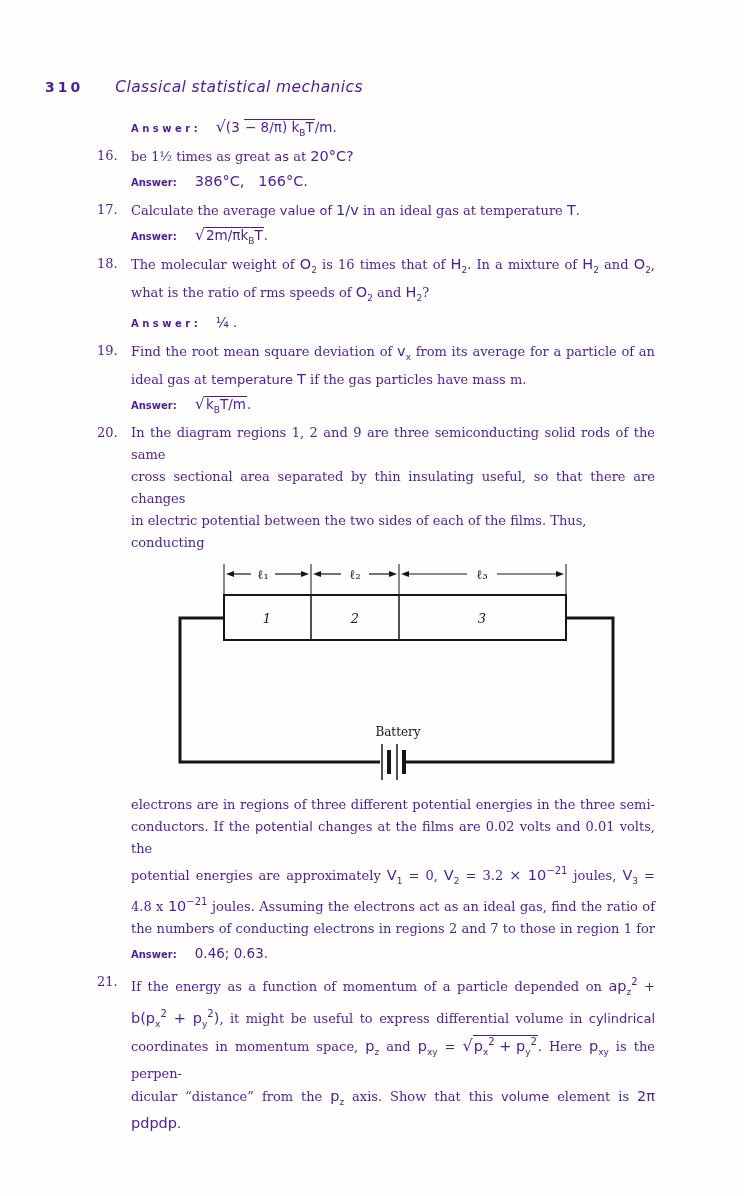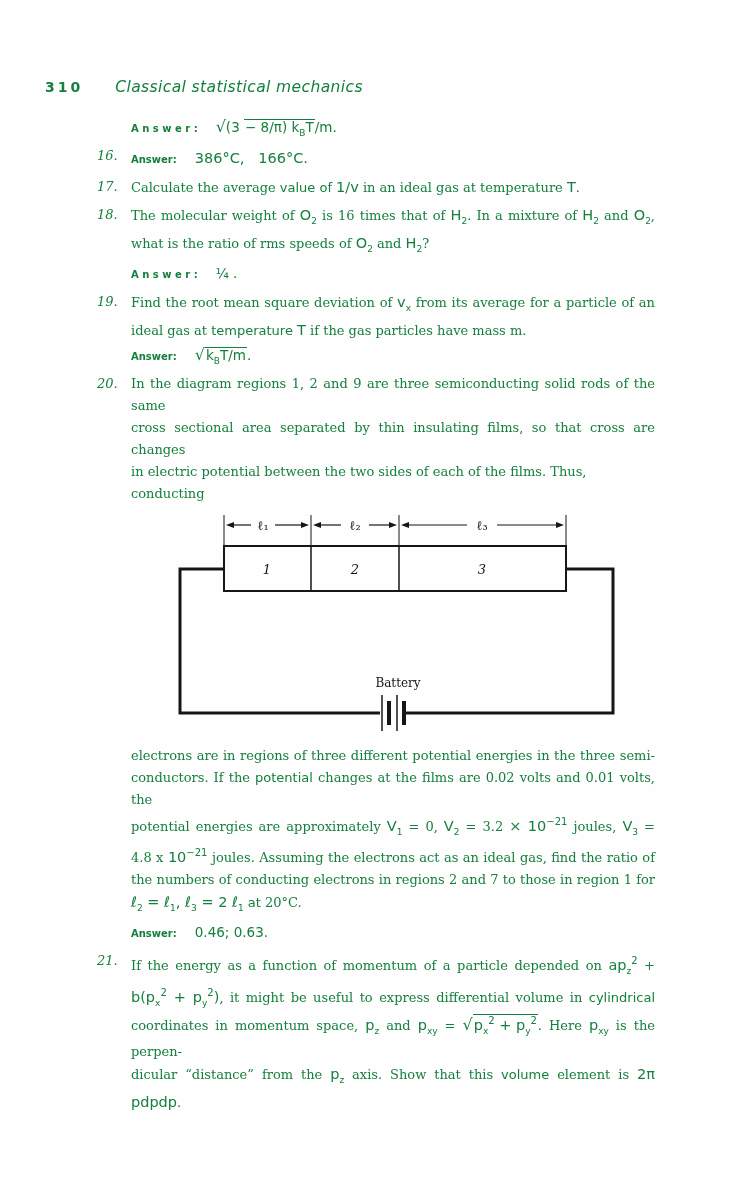--- a/index.html
+++ b/index.html
@@ -1,25 +1,25 @@
 <!DOCTYPE html>
 <html><head>
 <meta charset="utf-8">
 <style>
   html,body{margin:0;padding:0;background:#e8e8e8;}
   .page{
-    width:744px;height:1196px;overflow:hidden;background:#fefefe;color:#15803d;
+    width:744px;height:1196px;overflow:hidden;background:#fefefe;color:#4c1d95;
     padding:78px 45px 0 45px;box-sizing:border-box;position:relative;
     font-family:"DejaVu Serif", serif;font-size:13px;
   }
   .pagehead{margin-bottom:18px;white-space:nowrap;}
   .pagenum{font-family:"DejaVu Sans",sans-serif;font-weight:bold;font-size:14px;letter-spacing:3px;}
   .runhead{font-family:"DejaVu Sans",sans-serif;font-style:italic;font-size:15.5px;margin-left:32px;letter-spacing:.4px;}
   .prob{display:flex;margin-bottom:5px;}
-  .num{width:34px;margin-left:52px;flex:none;font-size:13px;line-height:22px;font-style:italic;}
+  .num{width:34px;margin-left:52px;flex:none;font-size:13px;line-height:22px;}
   .pbody{width:524px;flex:none;}
   .line{line-height:22px;font-size:13px;}
   .just{text-align:justify;text-align-last:justify;}
   .ansline{line-height:22px;margin-top:2px;}
   .anslabel{font-family:"DejaVu Sans",sans-serif;font-weight:bold;font-size:10px;}
   .ansval{margin-left:18px;font-family:"DejaVu Sans",sans-serif;font-size:13.5px;}
   .m{font-family:"DejaVu Sans",sans-serif;font-size:14.5px;}
   .alt{font-family:"DejaVu Sans",sans-serif;font-size:13px;}
   sub{font-size:9px;}
   sup{font-size:10px;}
@@ -38,27 +38,29 @@
   <div id="content">
       <div class="prob">
         <div class="num"></div>
         <div class="pbody">
           <div class="ansline"><span class="anslabel">A n s w e r :</span><span class="ansval"><span class="r">√</span>(3 <span class="ov">− 8/π) k<sub>B</sub>T</span>/m.</span></div>
         </div>
       </div>
       <div class="prob">
         <div class="num">16.</div>
         <div class="pbody">
+          <div class="line">be 1½ times as great <span class="alt">as</span> at <span class="m">20°C?</span></div>
           <div class="ansline"><span class="anslabel">Answer:</span><span class="ansval"><span class="m">386°C,&nbsp;&nbsp;&nbsp;166°C.</span></span></div>
         </div>
       </div>
       <div class="prob">
         <div class="num">17.</div>
         <div class="pbody">
           <div class="line">Calculate the average <span class="alt">value of</span> <span class="m">1/v</span> in an ideal gas at temperature <span class="m">T</span>.</div>
+          <div class="ansline"><span class="anslabel">Answer:</span><span class="ansval"><span class="r">√</span><span class="ov">2m/πk<sub>B</sub>T</span>.</span></div>
         </div>
       </div>
       <div class="prob">
         <div class="num">18.</div>
         <div class="pbody">
           <div class="line just">The molecular weight of <span class="m">O<sub>2</sub></span> is 16 times that of <span class="m">H<sub>2</sub></span>. In a mixture of <span class="m">H<sub>2</sub></span> and <span class="m">O<sub>2</sub></span>,</div>
           <div class="line">what is the ratio of rms speeds of <span class="m">O<sub>2</sub></span> and <span class="m">H<sub>2</sub></span>?</div>
           <div class="ansline"><span class="anslabel">A n s w e r :</span><span class="ansval">¼ .</span></div>
         </div>
       </div>
@@ -67,21 +69,21 @@
         <div class="pbody">
           <div class="line just">Find the root mean square deviation of <span class="m">v<sub>x</sub></span> from its average for a particle of an</div>
           <div class="line">ideal gas at <span class="alt">temperature</span> <span class="m">T</span> if the gas particles have mass m.</div>
           <div class="ansline"><span class="anslabel">Answer:</span><span class="ansval"><span class="r">√</span><span class="ov">k<sub>B</sub>T/m</span>.</span></div>
         </div>
       </div>
       <div class="prob">
         <div class="num">20.</div>
         <div class="pbody">
           <div class="line just">In the diagram regions 1, 2 and 9 are three semiconducting solid rods of the same</div>
-          <div class="line just">cross sectional area separated by thin insulating films, so that cross are changes</div>
+          <div class="line just">cross sectional area separated by thin insulating useful, so that there are changes</div>
           <div class="line">in electric potential between the two sides of each of the films. Thus, conducting</div>
   <div class="diagram-wrap">
     <svg width="450" height="228" viewBox="0 0 450 228">
 
       <g stroke="#161616" stroke-width="1">
         <line x1="53" y1="4" x2="53" y2="34"></line>
         <line x1="140" y1="4" x2="140" y2="34"></line>
         <line x1="228" y1="4" x2="228" y2="34"></line>
         <line x1="395" y1="4" x2="395" y2="34"></line>
       </g>
@@ -128,21 +130,20 @@
         <line x1="233" y1="190" x2="233" y2="214" stroke="#161616" stroke-width="4"></line>
       </g>
       <text x="227" y="176" font-size="12" text-anchor="middle">Battery</text>
     </svg>
   </div>
 <div class="line just">electrons are in regions of three different potential energies in the three semi-</div>
           <div class="line just">conductors. If the <span class="alt">potential</span> changes at the films are 0.02 volts and 0.01 volts, the</div>
           <div class="line just">potential energies are approximately <span class="m">V<sub>1</sub></span> = 0, <span class="m">V<sub>2</sub></span> = 3.2 <span class="m">× 10<sup>−21</sup></span> joules, <span class="m">V<sub>3</sub></span> =</div>
           <div class="line just">4.8 x <span class="m">10<sup>−21</sup></span> joules. Assuming the electrons act as an ideal gas, find the ratio of</div>
           <div class="line just">the numbers of conducting electrons in regions 2 and 7 to those in region 1 for</div>
-          <div class="line"><span class="m">ℓ<sub>2</sub> = ℓ<sub>1</sub>, ℓ<sub>3</sub> = 2 ℓ<sub>1</sub></span> <span class="alt">at</span> 20°C.</div>
           <div class="ansline"><span class="anslabel">Answer:</span><span class="ansval">0.46; 0.63.</span></div>
         </div>
       </div>
       <div class="prob">
         <div class="num">21.</div>
         <div class="pbody">
           <div class="line just">If the energy as a function of momentum of a particle depended on <span class="m">ap<sub>z</sub><sup>2</sup></span> +</div>
           <div class="line just"><span class="m">b(p<sub>x</sub><sup>2</sup> + p<sub>y</sub><sup>2</sup>)</span>, it might be useful to express differential volume in <span class="alt">cylindrical</span></div>
           <div class="line just">coordinates in momentum space, <span class="m">p<sub>z</sub></span> and <span class="m">p<sub>xy</sub></span> = <span class="r">√</span><span class="ov m">p<sub>x</sub><sup>2</sup> + p<sub>y</sub><sup>2</sup></span>. Here <span class="m">p<sub>xy</sub></span> is the perpen-</div>
           <div class="line just">dicular “distance” from the <span class="m">p<sub>z</sub></span> axis. Show that this <span class="alt">volume</span> element is <span class="m">2π pdpdp</span>.</div>

